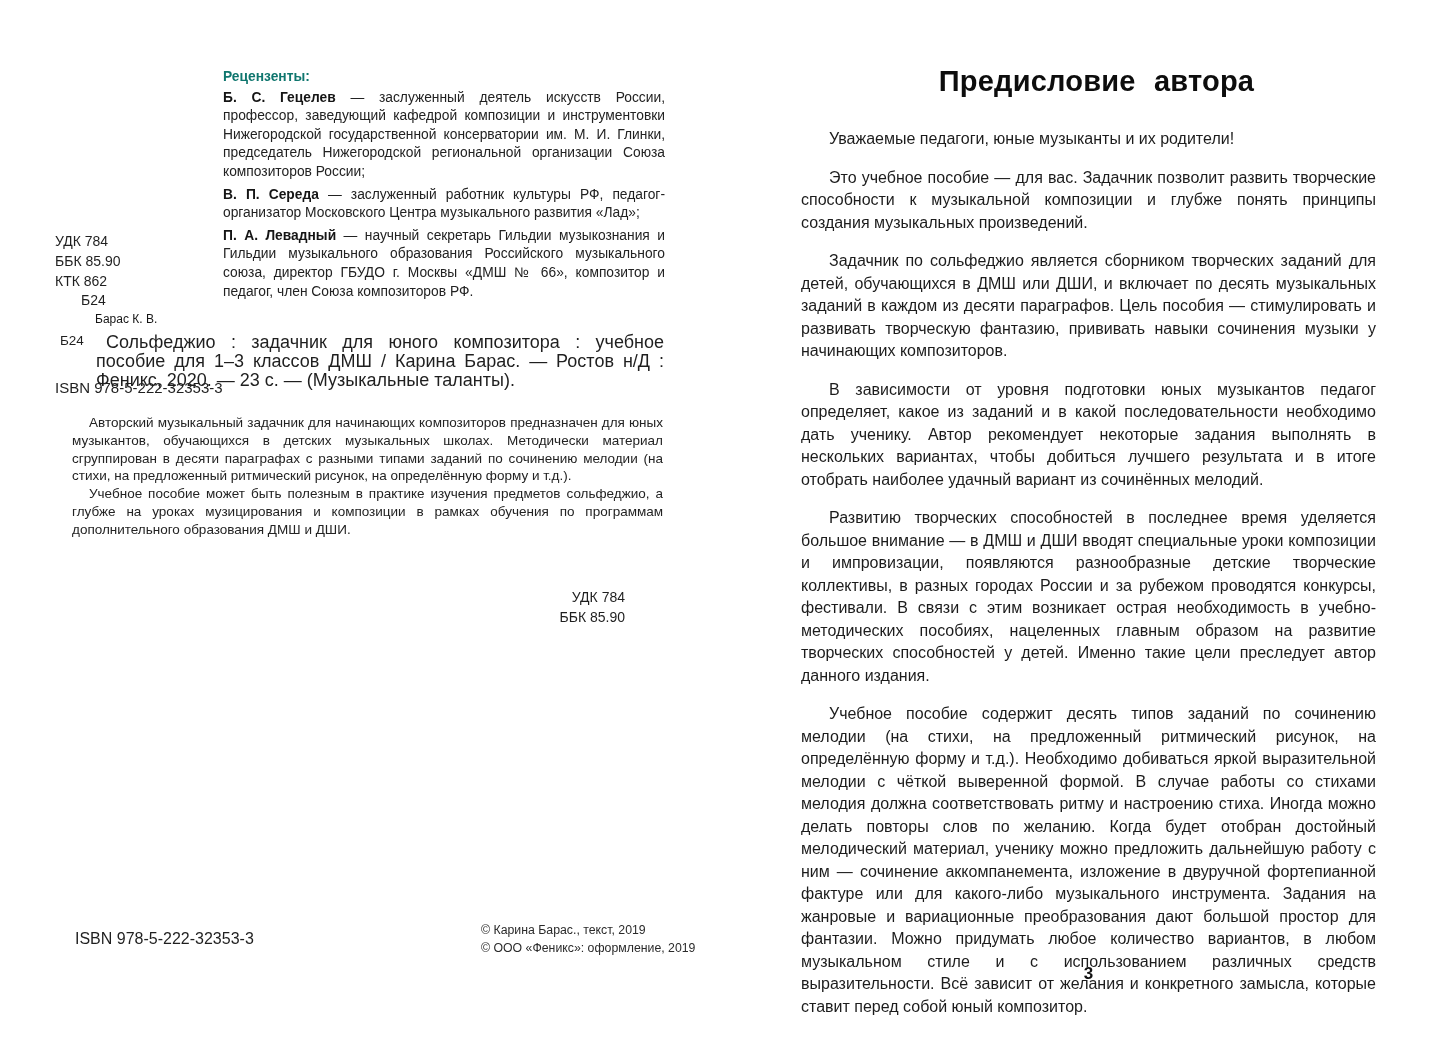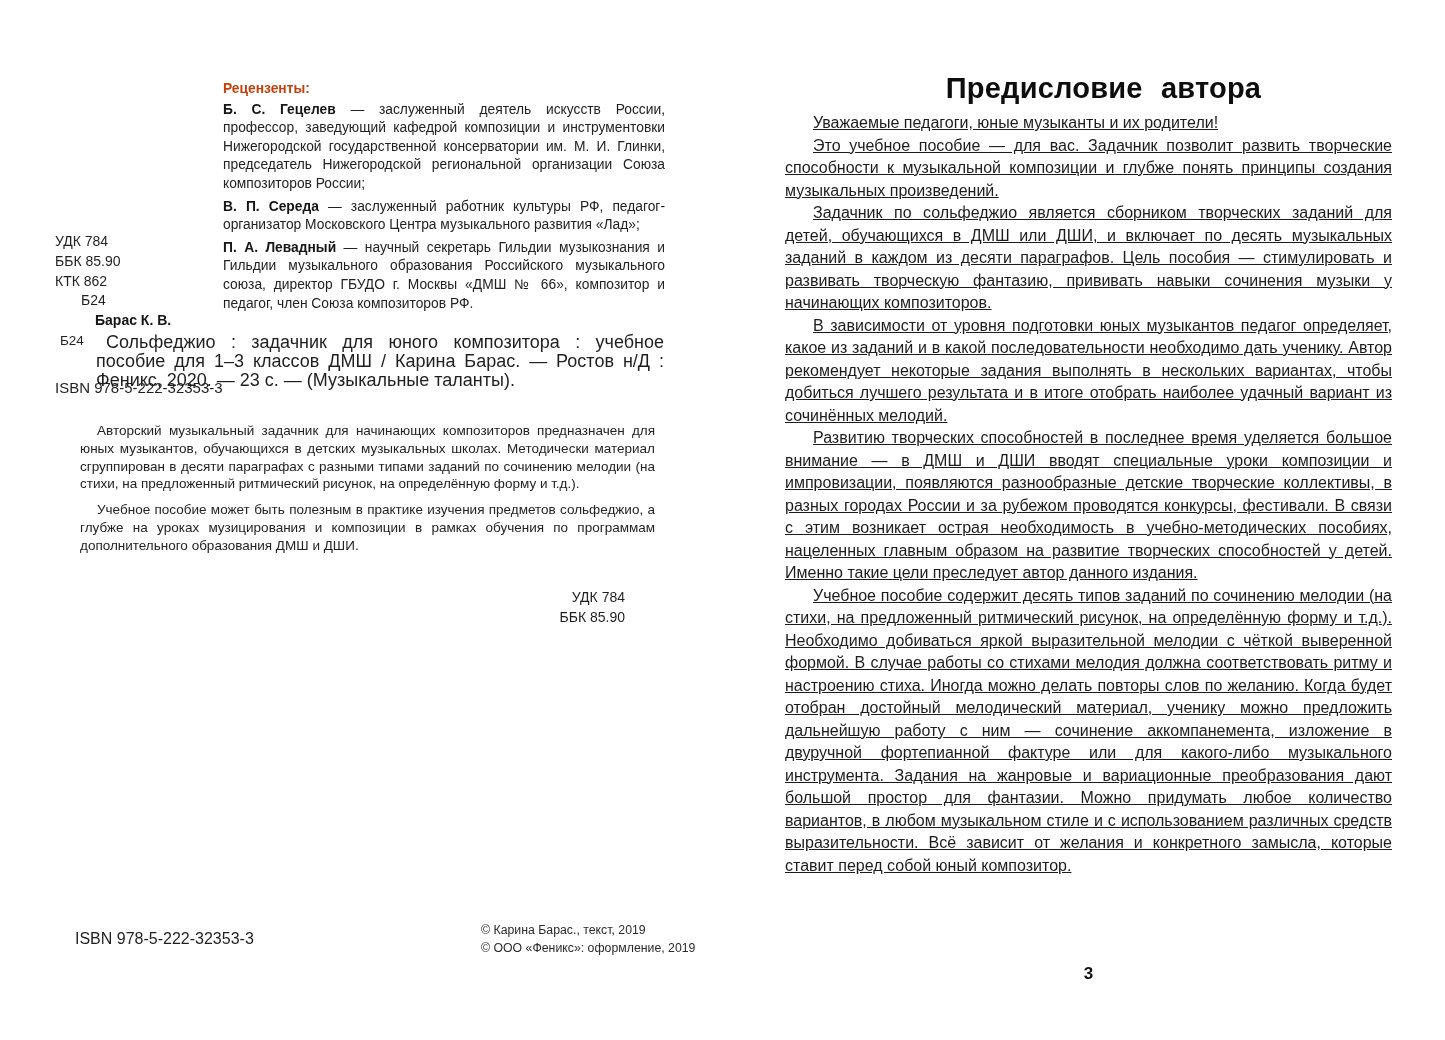--- a/index.html
+++ b/index.html
@@ -17,36 +17,36 @@
   }
   .abs { position: absolute; }
 
   
   .reviewers {
     left: 223px; top: 64px; width: 442px;
     font-size: 13.8px; line-height: 18.6px;
     text-align: justify;
   }
   .reviewers .rev-label {
-    font-weight: bold; color: #c2410c;
-    margin: 16px 0 2px 0;
+    font-weight: bold; color: #0f766e;
+    margin: 4px 0 2px 0;
   }
   .reviewers p { margin: 0 0 4px 0; }
   .reviewers .rev-name { font-weight: bold; color: #151515; }
 
   .codes-top {
     left: 55px; top: 232px; width: 120px;
     font-size: 14px; line-height: 19.8px;
     color: #1f1f1f;
   }
   .codes-top .code-indent { padding-left: 26px; }
 
   .catalog-author {
     left: 95px; top: 312px; width: 300px;
-    font-size: 14px; font-weight: bold; color: #151515;
+    font-size: 12px; font-weight: normal; color: #151515;
   }
   .catalog-index {
     left: 60px; top: 333px; width: 40px;
     font-size: 13.5px; color: #1f1f1f;
   }
   .catalog-entry {
     left: 96px; top: 333px; width: 568px;
     font-size: 18px; line-height: 19px;
     text-align: justify; text-indent: 10px;
     color: #1f1f1f;
@@ -55,21 +55,21 @@
     left: 55px; top: 379px; width: 300px;
     font-size: 15px; color: #1f1f1f;
   }
 
   .annotation {
     left: 72px; top: 414px; width: 591px;
     font-size: 13.5px; line-height: 17.8px;
     text-align: justify;
     color: #232323;
   }
-  .annotation p { margin: 8px; text-indent: 17px; }
+  .annotation p { margin: 0; text-indent: 17px; }
 
   .codes-bottom {
     left: 425px; top: 587px; width: 200px;
     font-size: 14px; line-height: 20px;
     text-align: right; color: #1f1f1f;
   }
 
   .isbn-bottom {
     left: 75px; top: 930px; width: 320px;
     font-size: 16px; color: #1f1f1f;
@@ -86,21 +86,21 @@
     font-size: 29px; font-weight: bold;
     text-align: center; color: #0d0d0d;
     word-spacing: 0.35em;
     letter-spacing: 0.2px;
   }
   .preface-body {
     left: 785px; top: 112px; width: 607px;
     font-size: 16px; line-height: 22.5px;
     text-align: justify; color: #1c1c1c;
   }
-  .preface-body p { margin: 0; text-indent: 28px; text-decoration: underline; }
+  .preface-body p { margin: 16px; text-indent: 28px; }
 
   .page-number {
     left: 785px; top: 964px; width: 607px;
     font-size: 17px; font-weight: bold;
     text-align: center; color: #111111;
   }
 </style>
 </head>
 <body>
 
@@ -142,21 +142,21 @@
   <div>ББК 85.90</div>
 </div>
 
 <div class="abs isbn-bottom">ISBN 978-5-222-32353-3</div>
 
 <div class="abs copyright">
   <div>© Карина Барас., текст, 2019</div>
   <div>© ООО «Феникс»: оформление, 2019</div>
 </div>
 
-<h1 class="abs preface-title" style="margin:15px;">Предисловие автора</h1>
+<h1 class="abs preface-title" style="margin:8px;">Предисловие автора</h1>
 
 <div class="abs preface-body">
   <p>Уважаемые педагоги, юные музыканты и их родители!</p>
   <p>Это учебное пособие — для вас. Задачник позволит развить творческие способности к музыкальной композиции и глубже понять принципы создания музыкальных произведений.</p>
   <p>Задачник по сольфеджио является сборником творческих заданий для детей, обучающихся в ДМШ или ДШИ, и включает по десять музыкальных заданий в каждом из десяти параграфов. Цель пособия — стимулировать и развивать творческую фантазию, прививать навыки сочинения музыки у начинающих композиторов.</p>
   <p>В зависимости от уровня подготовки юных музыкантов педагог определяет, какое из заданий и в какой последовательности необходимо дать ученику. Автор рекомендует некоторые задания выполнять в нескольких вариантах, чтобы добиться лучшего результата и в итоге отобрать наиболее удачный вариант из сочинённых мелодий.</p>
   <p>Развитию творческих способностей в последнее время уделяется большое внимание — в ДМШ и ДШИ вводят специальные уроки композиции и импровизации, появляются разнообразные детские творческие коллективы, в разных городах России и за рубежом проводятся конкурсы, фестивали. В связи с этим возникает острая необходимость в учебно-методических пособиях, нацеленных главным образом на развитие творческих способностей у детей. Именно такие цели преследует автор данного издания.</p>
   <p>Учебное пособие содержит десять типов заданий по сочинению мелодии (на стихи, на предложенный ритмический рисунок, на определённую форму и т.д.). Необходимо добиваться яркой выразительной мелодии с чёткой выверенной формой. В случае работы со стихами мелодия должна соответствовать ритму и настроению стиха. Иногда можно делать повторы слов по желанию. Когда будет отобран достойный мелодический материал, ученику можно предложить дальнейшую работу с ним — сочинение аккомпанемента, изложение в двуручной фортепианной фактуре или для какого-либо музыкального инструмента. Задания на жанровые и вариационные преобразования дают большой простор для фантазии. Можно придумать любое количество вариантов, в любом музыкальном стиле и с использованием различных средств выразительности. Всё зависит от желания и конкретного замысла, которые ставит перед собой юный композитор.</p>
 </div>
 

